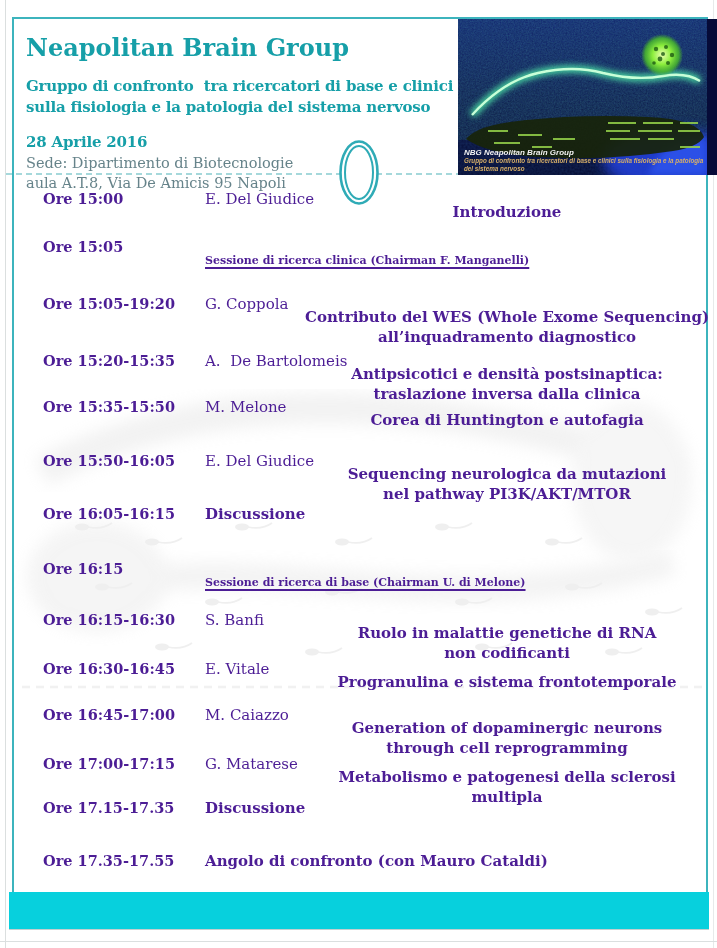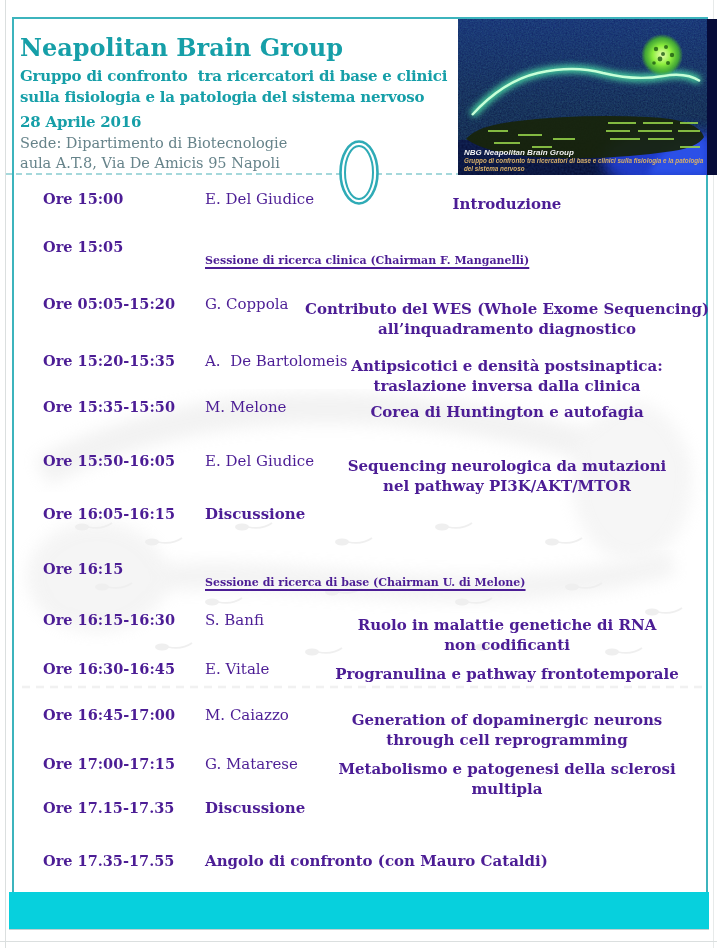--- a/index.html
+++ b/index.html
@@ -9,42 +9,42 @@
   .edge{position:absolute;background:#dbdfdf;}
   .edge-left{left:5px;top:0;width:1px;height:948px;}
   .edge-right{left:713px;top:0;width:1px;height:948px;background:#e7eaea;}
   .edge-bottom{left:0;top:941px;width:717px;height:1px;}
   
   .frame{position:absolute;background:#3cb4bd;}
   .frame-top{left:12px;top:17px;width:696px;height:2px;}
   .frame-left{left:12px;top:17px;width:2px;height:875px;}
   .frame-right{left:706px;top:17px;width:2px;height:875px;}
   
-  .header{position:absolute;left:14px;top:18px;width:444px;padding:16px 0 0 6px;color:#169fa8;}
+  .header{position:absolute;left:14px;top:18px;width:444px;padding:16px 0 0 12px;color:#169fa8;}
   .title{font-size:24px;font-weight:bold;margin:0;line-height:28px;letter-spacing:0;}
-  .subtitle{font-size:15px;font-weight:bold;line-height:21px;white-space:pre;letter-spacing:-0.2px;margin-top:4px;}
+  .subtitle{font-size:15px;font-weight:bold;line-height:21px;white-space:pre;letter-spacing:-0.2px;margin-top:14px;}
   .date{font-size:15px;font-weight:bold;line-height:21px;}
   .venue{font-size:14.5px;color:#66838a;line-height:20px;white-space:pre;}
   
   .brainimg{position:absolute;left:458px;top:19px;width:272px;height:156px;overflow:hidden;background:#060b38;}
   .caption{position:absolute;left:6px;bottom:3px;font-family:"Liberation Sans",sans-serif;font-style:italic;z-index:5;}
   .caption-title{color:#f2f2f2;font-weight:bold;font-size:8px;line-height:9px;}
   .caption-sub{color:#d8b068;font-weight:bold;font-size:6.3px;line-height:7.5px;white-space:pre;}
   
   .dashsep{position:absolute;left:6px;top:173px;width:706px;height:0;border-top:2px dashed #a5d8db;}
   
   .oval{position:absolute;left:338px;top:139px;z-index:4;}
   
   .watermark{position:absolute;left:12px;top:182px;z-index:0;}
   
   .schedule{position:absolute;left:12px;top:180px;width:676px;height:712px;z-index:2;color:#4c1d95;}
   .row{position:absolute;left:0;width:100%;}
   .t-time{position:absolute;left:31px;top:0;font-size:14.5px;font-weight:bold;white-space:pre;}
   .t-speaker{position:absolute;left:193px;top:0;font-size:15px;font-weight:normal;white-space:pre;}
-  .t-title{position:absolute;left:288px;top:4px;width:414px;font-size:15px;font-weight:bold;
+  .t-title{position:absolute;left:288px;top:12px;width:414px;font-size:15px;font-weight:bold;
            text-align:center;white-space:pre;line-height:20px;}
   .t-session{position:absolute;left:193px;top:16px;font-size:11px;font-weight:bold;white-space:pre;
              text-decoration:underline;text-decoration-thickness:1.5px;text-underline-offset:3px;}
   .t-note{position:absolute;left:193px;top:0;font-size:15px;font-weight:bold;white-space:pre;text-align:center;}
   
   .band{position:absolute;left:9px;top:892px;width:700px;height:37px;background:#07d0dd;box-shadow:0 1px 0 #c4cfcf;}
 </style>
 </head>
 <body>
 
@@ -177,21 +177,21 @@
       <span class="t-speaker">E. Del Giudice</span>
       <span class="t-title">Introduzione</span>
     </div>
 
     <div class="row" style="top:58px">
       <span class="t-time">Ore 15:05</span>
       <span class="t-session">Sessione di ricerca clinica (Chairman F. Manganelli)</span>
     </div>
 
     <div class="row" style="top:115px">
-      <span class="t-time">Ore 05:05-15:20</span>
+      <span class="t-time">Ore 15:05-19:20</span>
       <span class="t-speaker">G. Coppola</span>
       <span class="t-title">Contributo del WES (Whole Exome Sequencing)
 all’inquadramento diagnostico</span>
     </div>
 
     <div class="row" style="top:172px">
       <span class="t-time">Ore 15:20-15:35</span>
       <span class="t-speaker">A.  De Bartolomeis</span>
       <span class="t-title">Antipsicotici e densità postsinaptica:
 traslazione inversa dalla clinica</span>
@@ -223,21 +223,21 @@
     <div class="row" style="top:431px">
       <span class="t-time">Ore 16:15-16:30</span>
       <span class="t-speaker">S. Banfi</span>
       <span class="t-title">Ruolo in malattie genetiche di RNA
 non codificanti</span>
     </div>
 
     <div class="row" style="top:480px">
       <span class="t-time">Ore 16:30-16:45</span>
       <span class="t-speaker">E. Vitale</span>
-      <span class="t-title">Progranulina e pathway frontotemporale</span>
+      <span class="t-title">Progranulina e sistema frontotemporale</span>
     </div>
 
     <div class="row" style="top:526px">
       <span class="t-time">Ore 16:45-17:00</span>
       <span class="t-speaker">M. Caiazzo</span>
       <span class="t-title">Generation of dopaminergic neurons
 through cell reprogramming</span>
     </div>
 
     <div class="row" style="top:575px">

